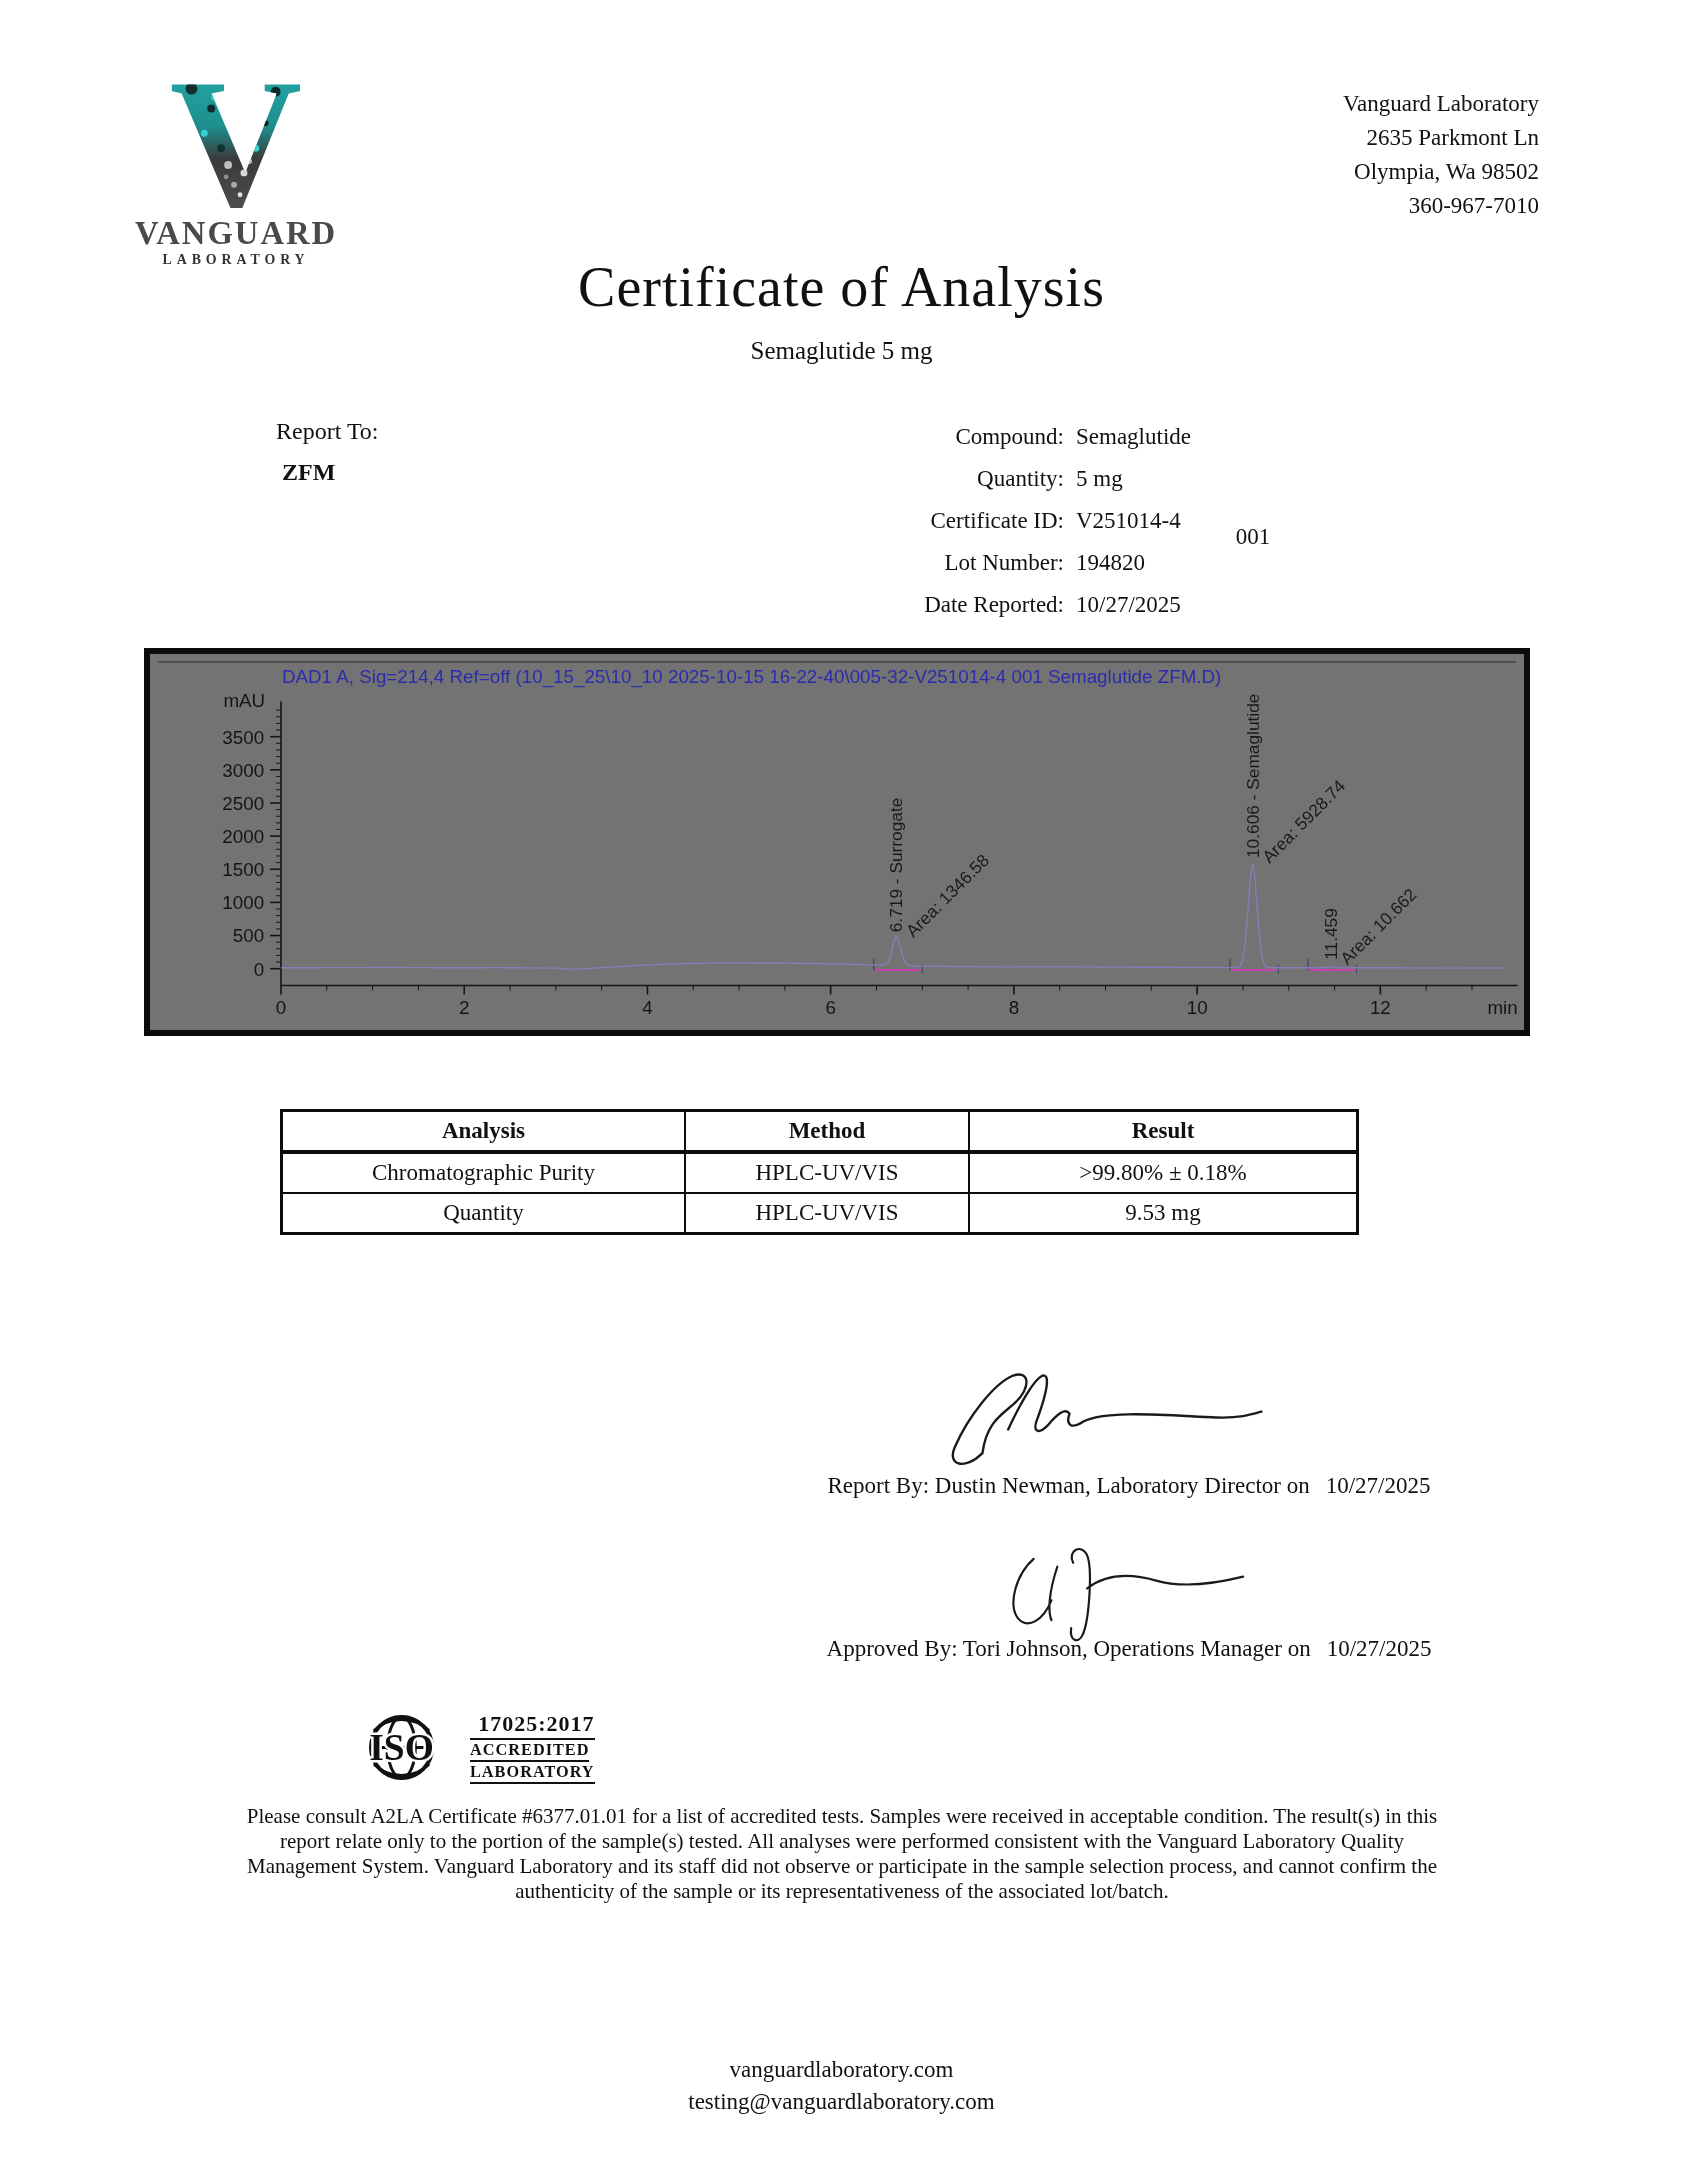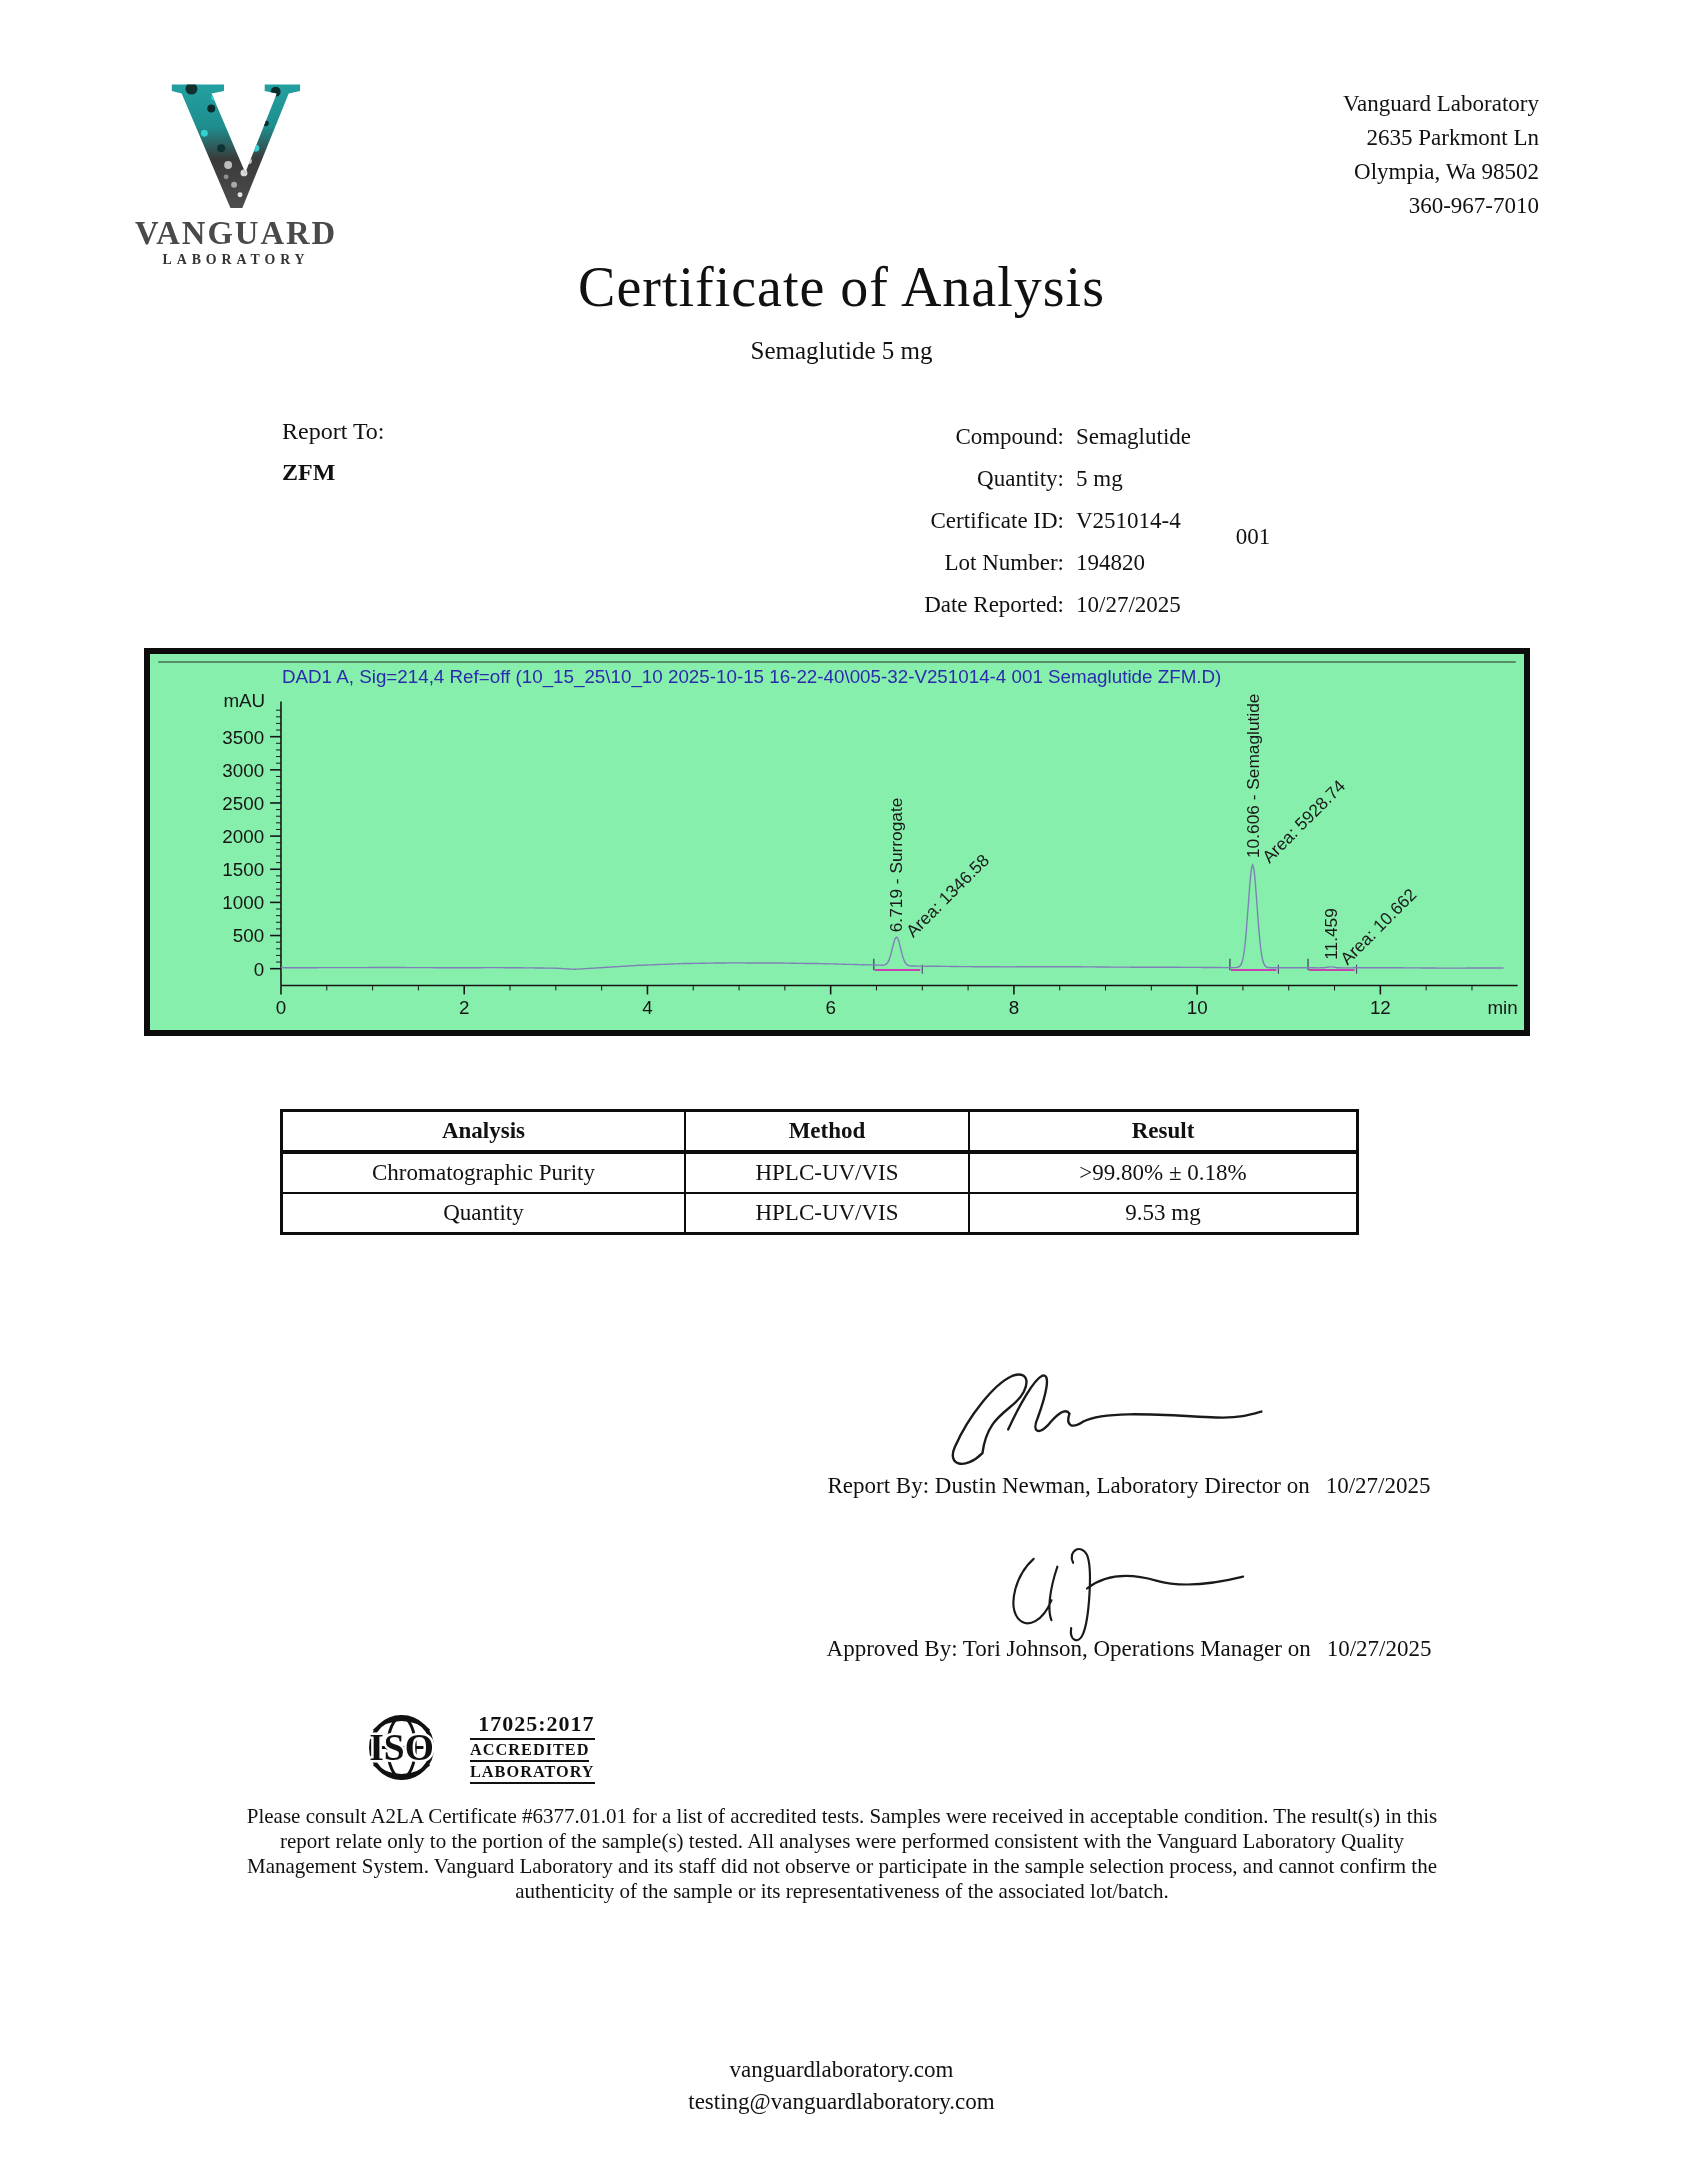--- a/index.html
+++ b/index.html
@@ -5,29 +5,29 @@
   html,body{margin:0;padding:0;background:#e8e8e8;}
   .page{position:relative;width:1683px;height:2178px;background:#ffffff;margin:0 auto;
         font-family:"Liberation Serif","DejaVu Serif",serif;color:#111;overflow:hidden;}
   .abs{position:absolute;}
   
   .lab-contact{top:87px;right:144px;text-align:right;font-size:23px;line-height:34px;}
   
   .doc-title{top:255px;left:0;width:1683px;text-align:center;font-size:56px;letter-spacing:1px;}
   .doc-subtitle{top:337px;left:0;width:1683px;text-align:center;font-size:25px;}
   
-  .report-to-label{top:418px;left:282px;font-size:24px;}
+  .report-to-label{top:418px;left:276px;font-size:24px;}
   .report-to-value{top:459px;left:282px;font-size:24px;font-weight:bold;}
   .info-col{top:416px;left:594px;width:851px;}
   .info-row{display:flex;height:42px;align-items:center;font-size:23px;}
   .info-label{width:470px;text-align:right;}
   .info-value{margin-left:12px;}
   .info-extra{margin-left:55px;margin-top:32px;}
   
-  .chrom-box{top:648px;left:144px;width:1386px;height:388px;border:6px solid #0c0c0c;box-sizing:border-box;background:#86efac;}
+  .chrom-box{top:648px;left:144px;width:1386px;height:388px;border:6px solid #0c0c0c;box-sizing:border-box;background:#737373;}
   .chrom-svg{position:absolute;left:0;top:6px;width:1374px;height:372px;}
   
   table.results{position:absolute;top:1109px;left:280px;border-collapse:collapse;font-size:23px;}
   table.results th,table.results td{border:2px solid #0c0c0c;text-align:center;padding:4px 10px;height:30px;}
   table.results{border:3px solid #0c0c0c;}
   table.results th{border-bottom:4px solid #0c0c0c;font-weight:bold;}
   .col-analysis{width:381px;margin-top:39px;} .col-method{width:262px;} .col-result{width:366px;}
   
   .sig1{top:1368px;left:931px;width:366px;height:103px;}
   .sig2{top:1533px;left:1000px;width:257px;height:109px;}

